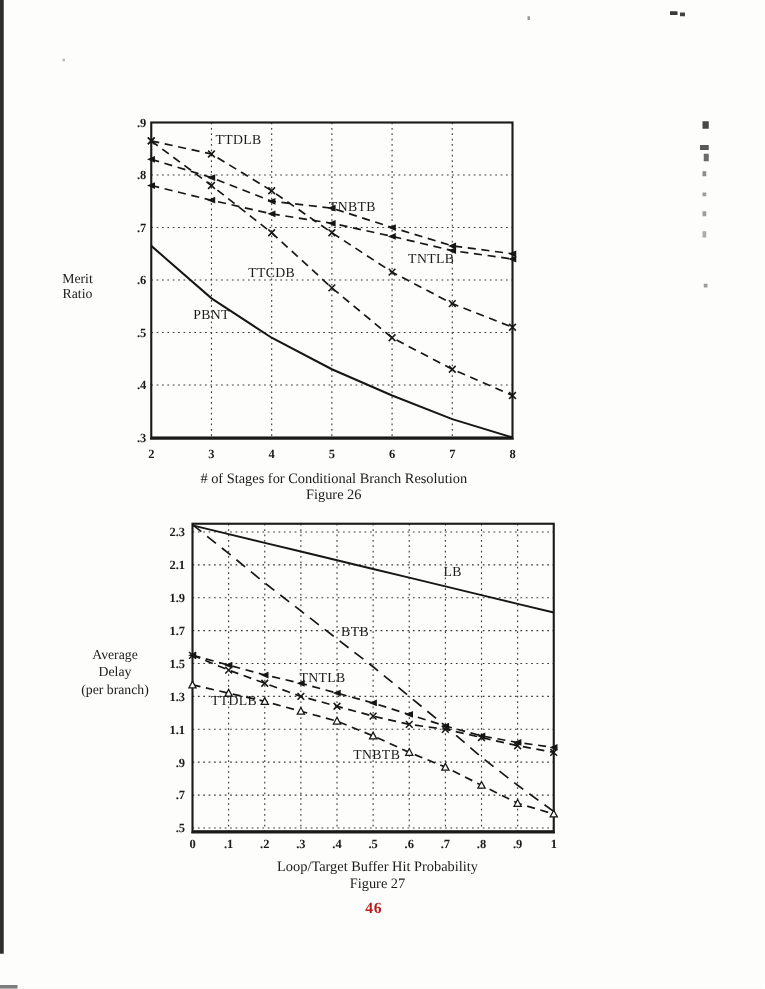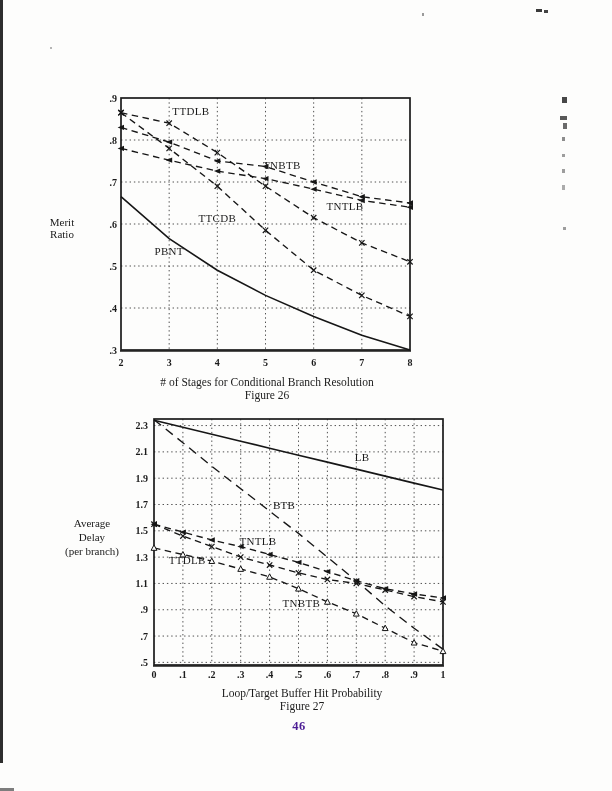--- a/index.html
+++ b/index.html
@@ -2,21 +2,21 @@
 <html><head>
 <meta charset="utf-8">
 <style>
   html,body{margin:0;padding:0;}
   body{width:612px;height:791px;background:#e8e8e8;font-family:"Liberation Serif", serif;}
   .page{position:relative;width:612px;height:791px;background:#fdfdfc;overflow:hidden;}
   .canvas{position:absolute;left:0;top:0;}
   .scanline{position:absolute;background:#2e2e2e;}
   .speck{position:absolute;}
   .pagenum{position:absolute;top:719px;left:0;width:598px;text-align:center;
-           font-size:12.5px;font-weight:bold;color:#4c1d95;letter-spacing:.5px;}
+           font-size:12.5px;font-weight:bold;color:#b91c1c;letter-spacing:.5px;}
   text{font-family:"Liberation Serif", serif;fill:#1b1b1b;}
   .ticklab{font-size:10px;font-weight:bold;}
   .axtitle{font-size:11.5px;}
   .serieslab{font-size:11px;letter-spacing:.3px;}
   .ylab{font-size:11px;}
 </style>
 </head>
 <body>
 
 <div class="page">

